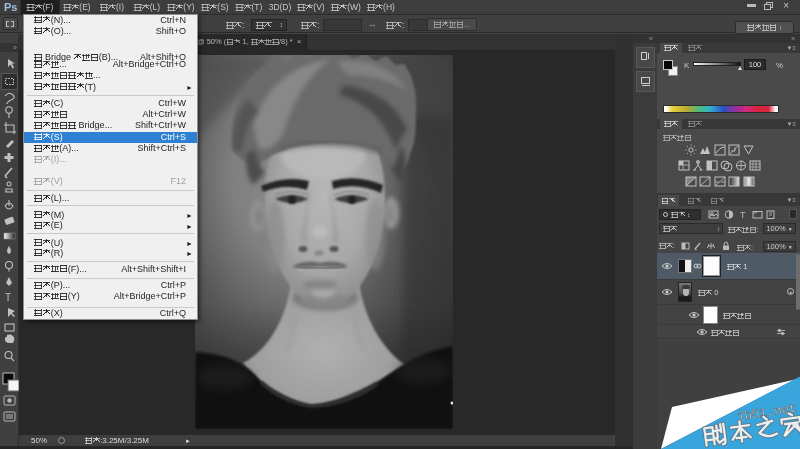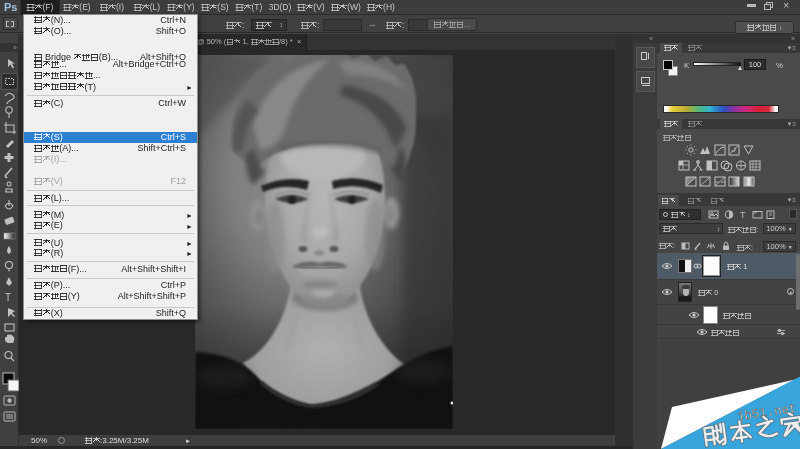--- a/index.html
+++ b/index.html
@@ -420,20 +420,28 @@
       <b><i class="z"></i><i class="x"></i><i class="v"></i><i class="z"></i><i class="z"></i><i class="x"></i><i class="v"></i>...</b>
     </div>
     <div class="mi" style="top:66.6px;">
       <b><i class="z"></i><i class="x"></i><i class="v"></i><i class="z"></i><i class="z"></i><i class="x"></i>(T)</b>
       <u>►</u>
     </div>
     <div class="mi" style="top:83.4px;">
       <b><i class="z"></i><i class="x"></i>(C)</b>
       <s>Ctrl+W</s>
     </div>
+    <div class="mi" style="top:94.0px;">
+      <b><i class="z"></i><i class="x"></i><i class="v"></i><i class="z"></i></b>
+      <s>Alt+Ctrl+W</s>
+    </div>
+    <div class="mi" style="top:105.3px;">
+      <b><i class="z"></i><i class="x"></i><i class="v"></i><i class="z"></i><i class="z"></i> Bridge...</b>
+      <s>Shift+Ctrl+W</s>
+    </div>
     <div class="mi" style="top:116.8px;background:#2e80d2;color:#fff;">
       <b><i class="z"></i><i class="x"></i>(S)</b>
       <s>Ctrl+S</s>
     </div>
     <div class="mi" style="top:128.0px;">
       <b><i class="z"></i><i class="x"></i><i class="v"></i>(A)...</b>
       <s>Shift+Ctrl+S</s>
     </div>
     <div class="mi gray" style="top:138.9px;">
       <b><i class="z"></i><i class="x"></i>(I)...</b>
@@ -464,25 +472,25 @@
     <div class="mi" style="top:248.6px;">
       <b><i class="z"></i><i class="x"></i><i class="v"></i><i class="z"></i>(F)...</b>
       <s>Alt+Shift+Shift+I</s>
     </div>
     <div class="mi" style="top:265.2px;">
       <b><i class="z"></i><i class="x"></i>(P)...</b>
       <s>Ctrl+P</s>
     </div>
     <div class="mi" style="top:275.9px;">
       <b><i class="z"></i><i class="x"></i><i class="v"></i><i class="z"></i>(Y)</b>
-      <s>Alt+Shift+Shift+P</s>
+      <s>Alt+Bridge+Ctrl+P</s>
     </div>
     <div class="mi" style="top:292.8px;">
       <b><i class="z"></i><i class="x"></i>(X)</b>
-      <s>Shift+Q</s>
+      <s>Ctrl+Q</s>
     </div>
     <div class="sep" style="top:80.0px"></div>
     <div class="sep" style="top:174.6px"></div>
     <div class="sep" style="top:190.0px"></div>
     <div class="sep" style="top:218.0px"></div>
     <div class="sep" style="top:245.8px"></div>
     <div class="sep" style="top:263.0px"></div>
     <div class="sep" style="top:291.6px"></div>
   </div>
 </body></html>

